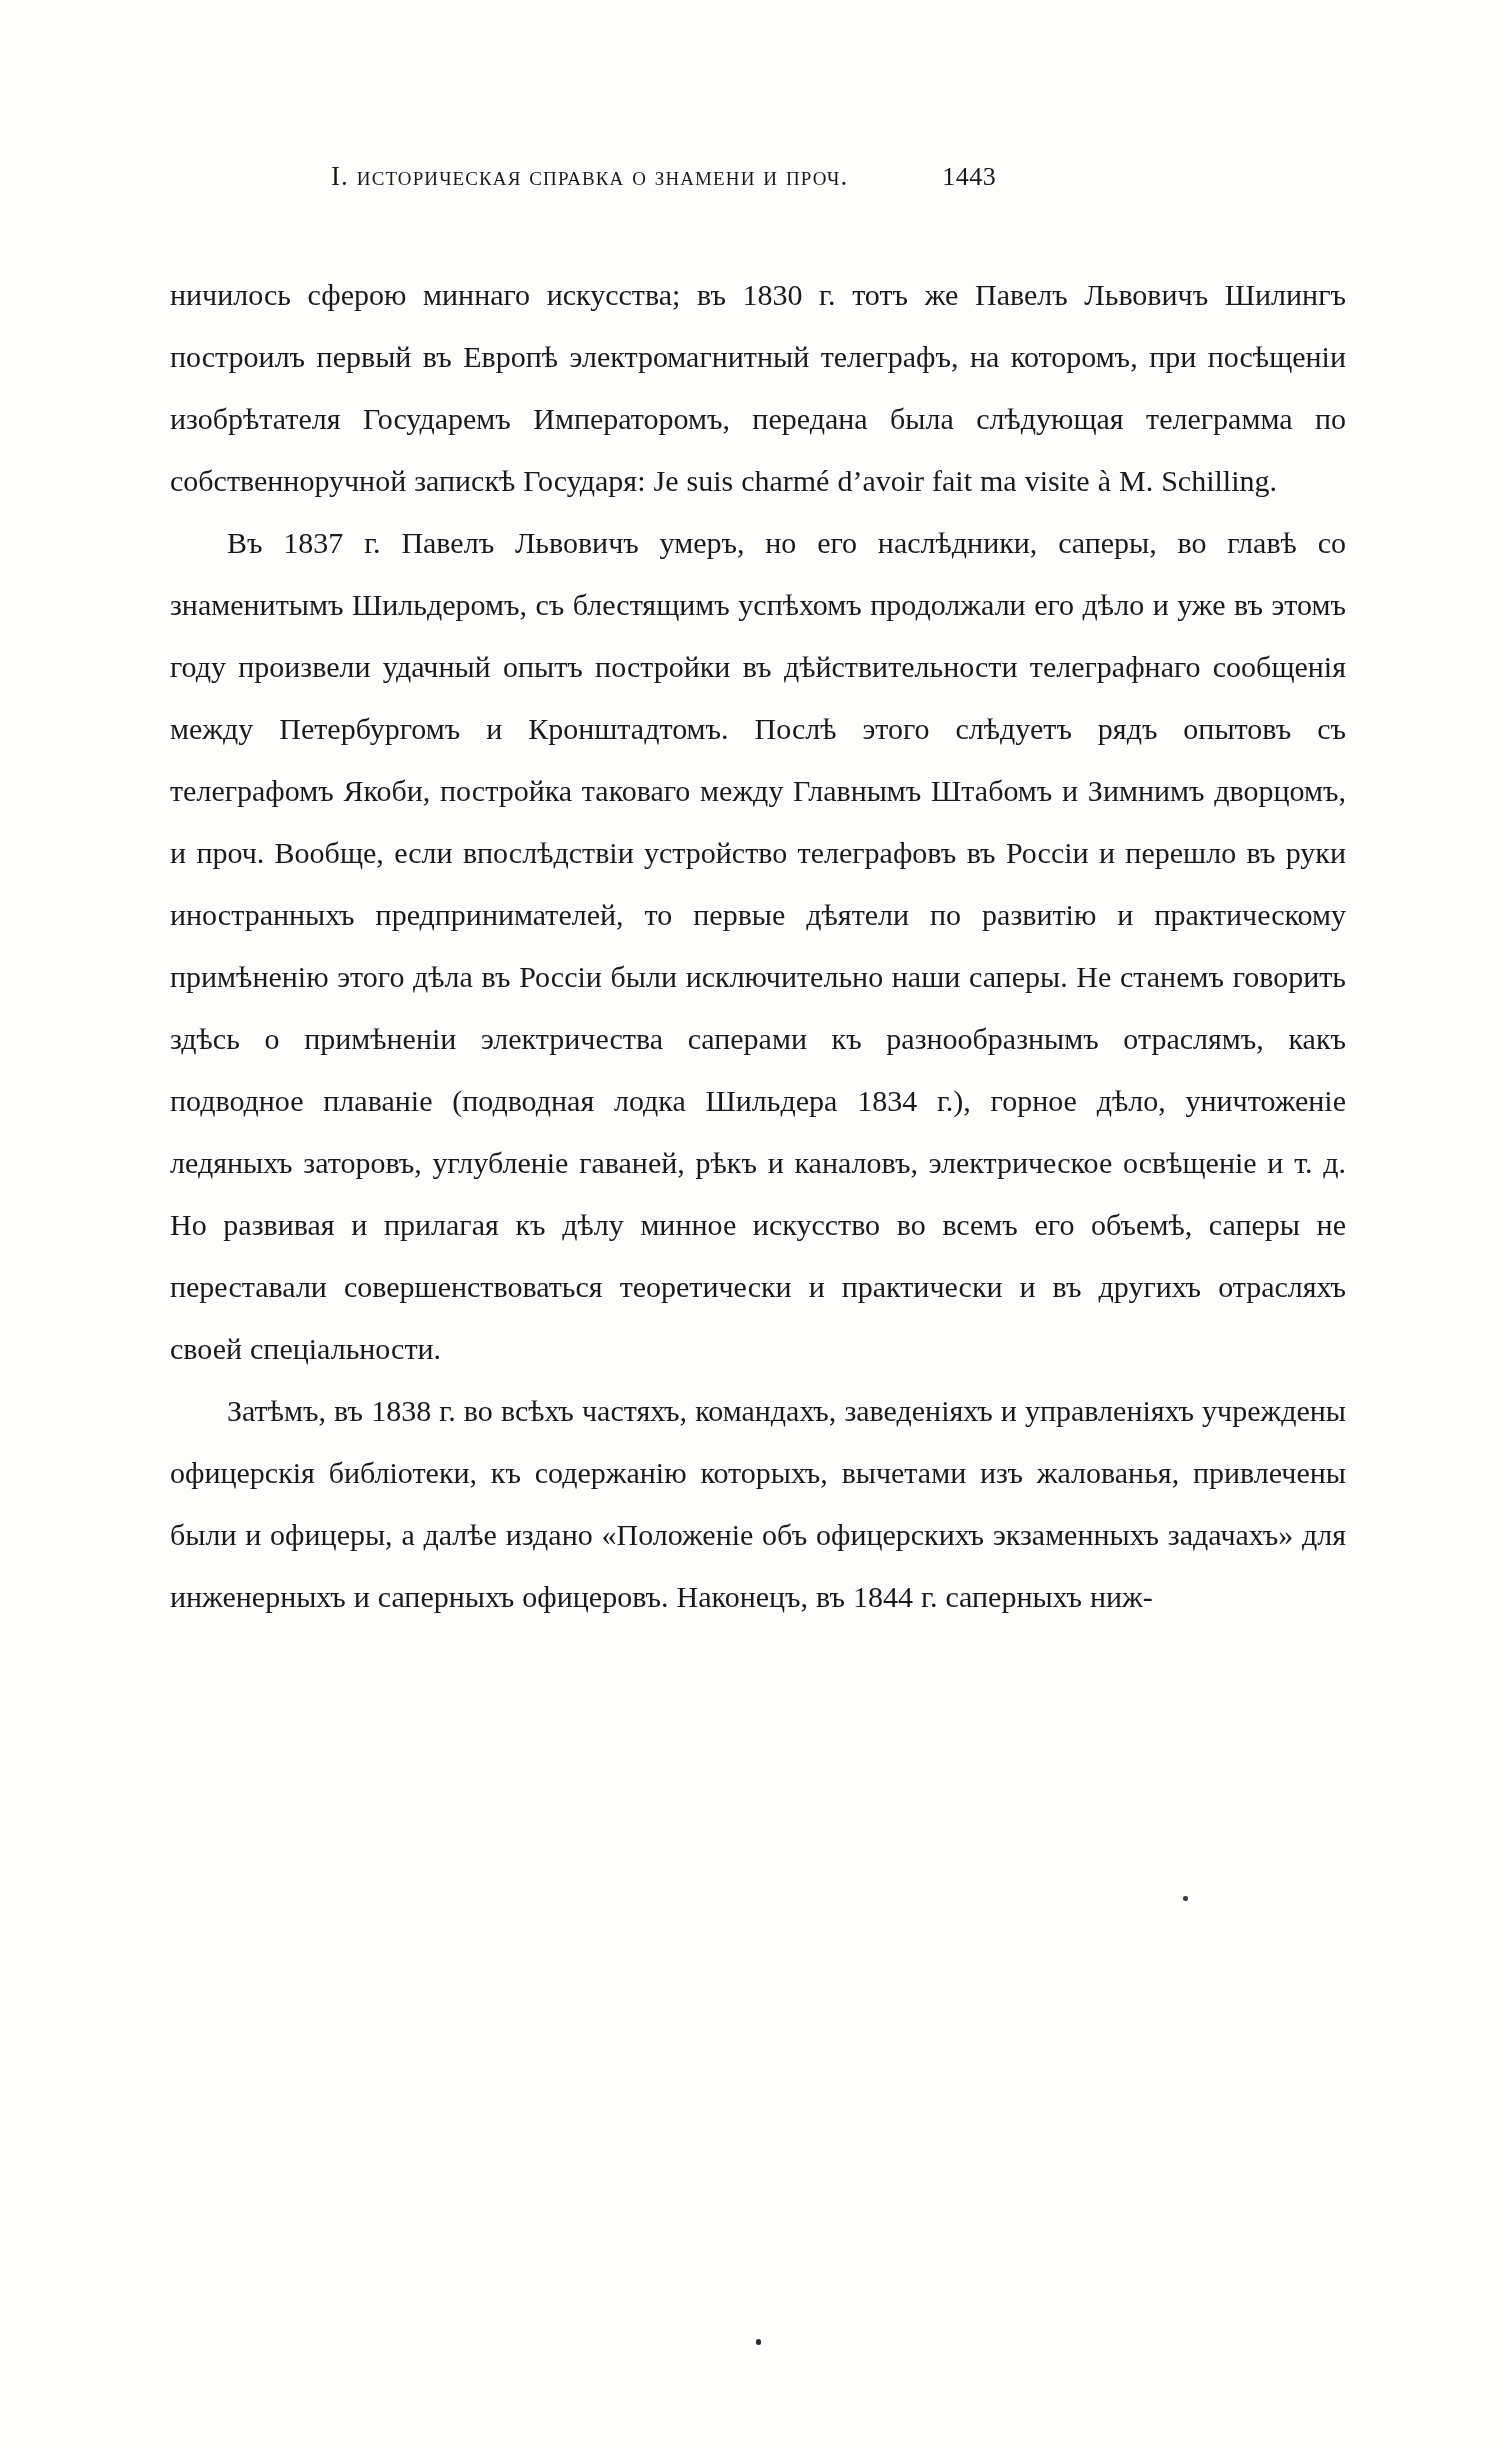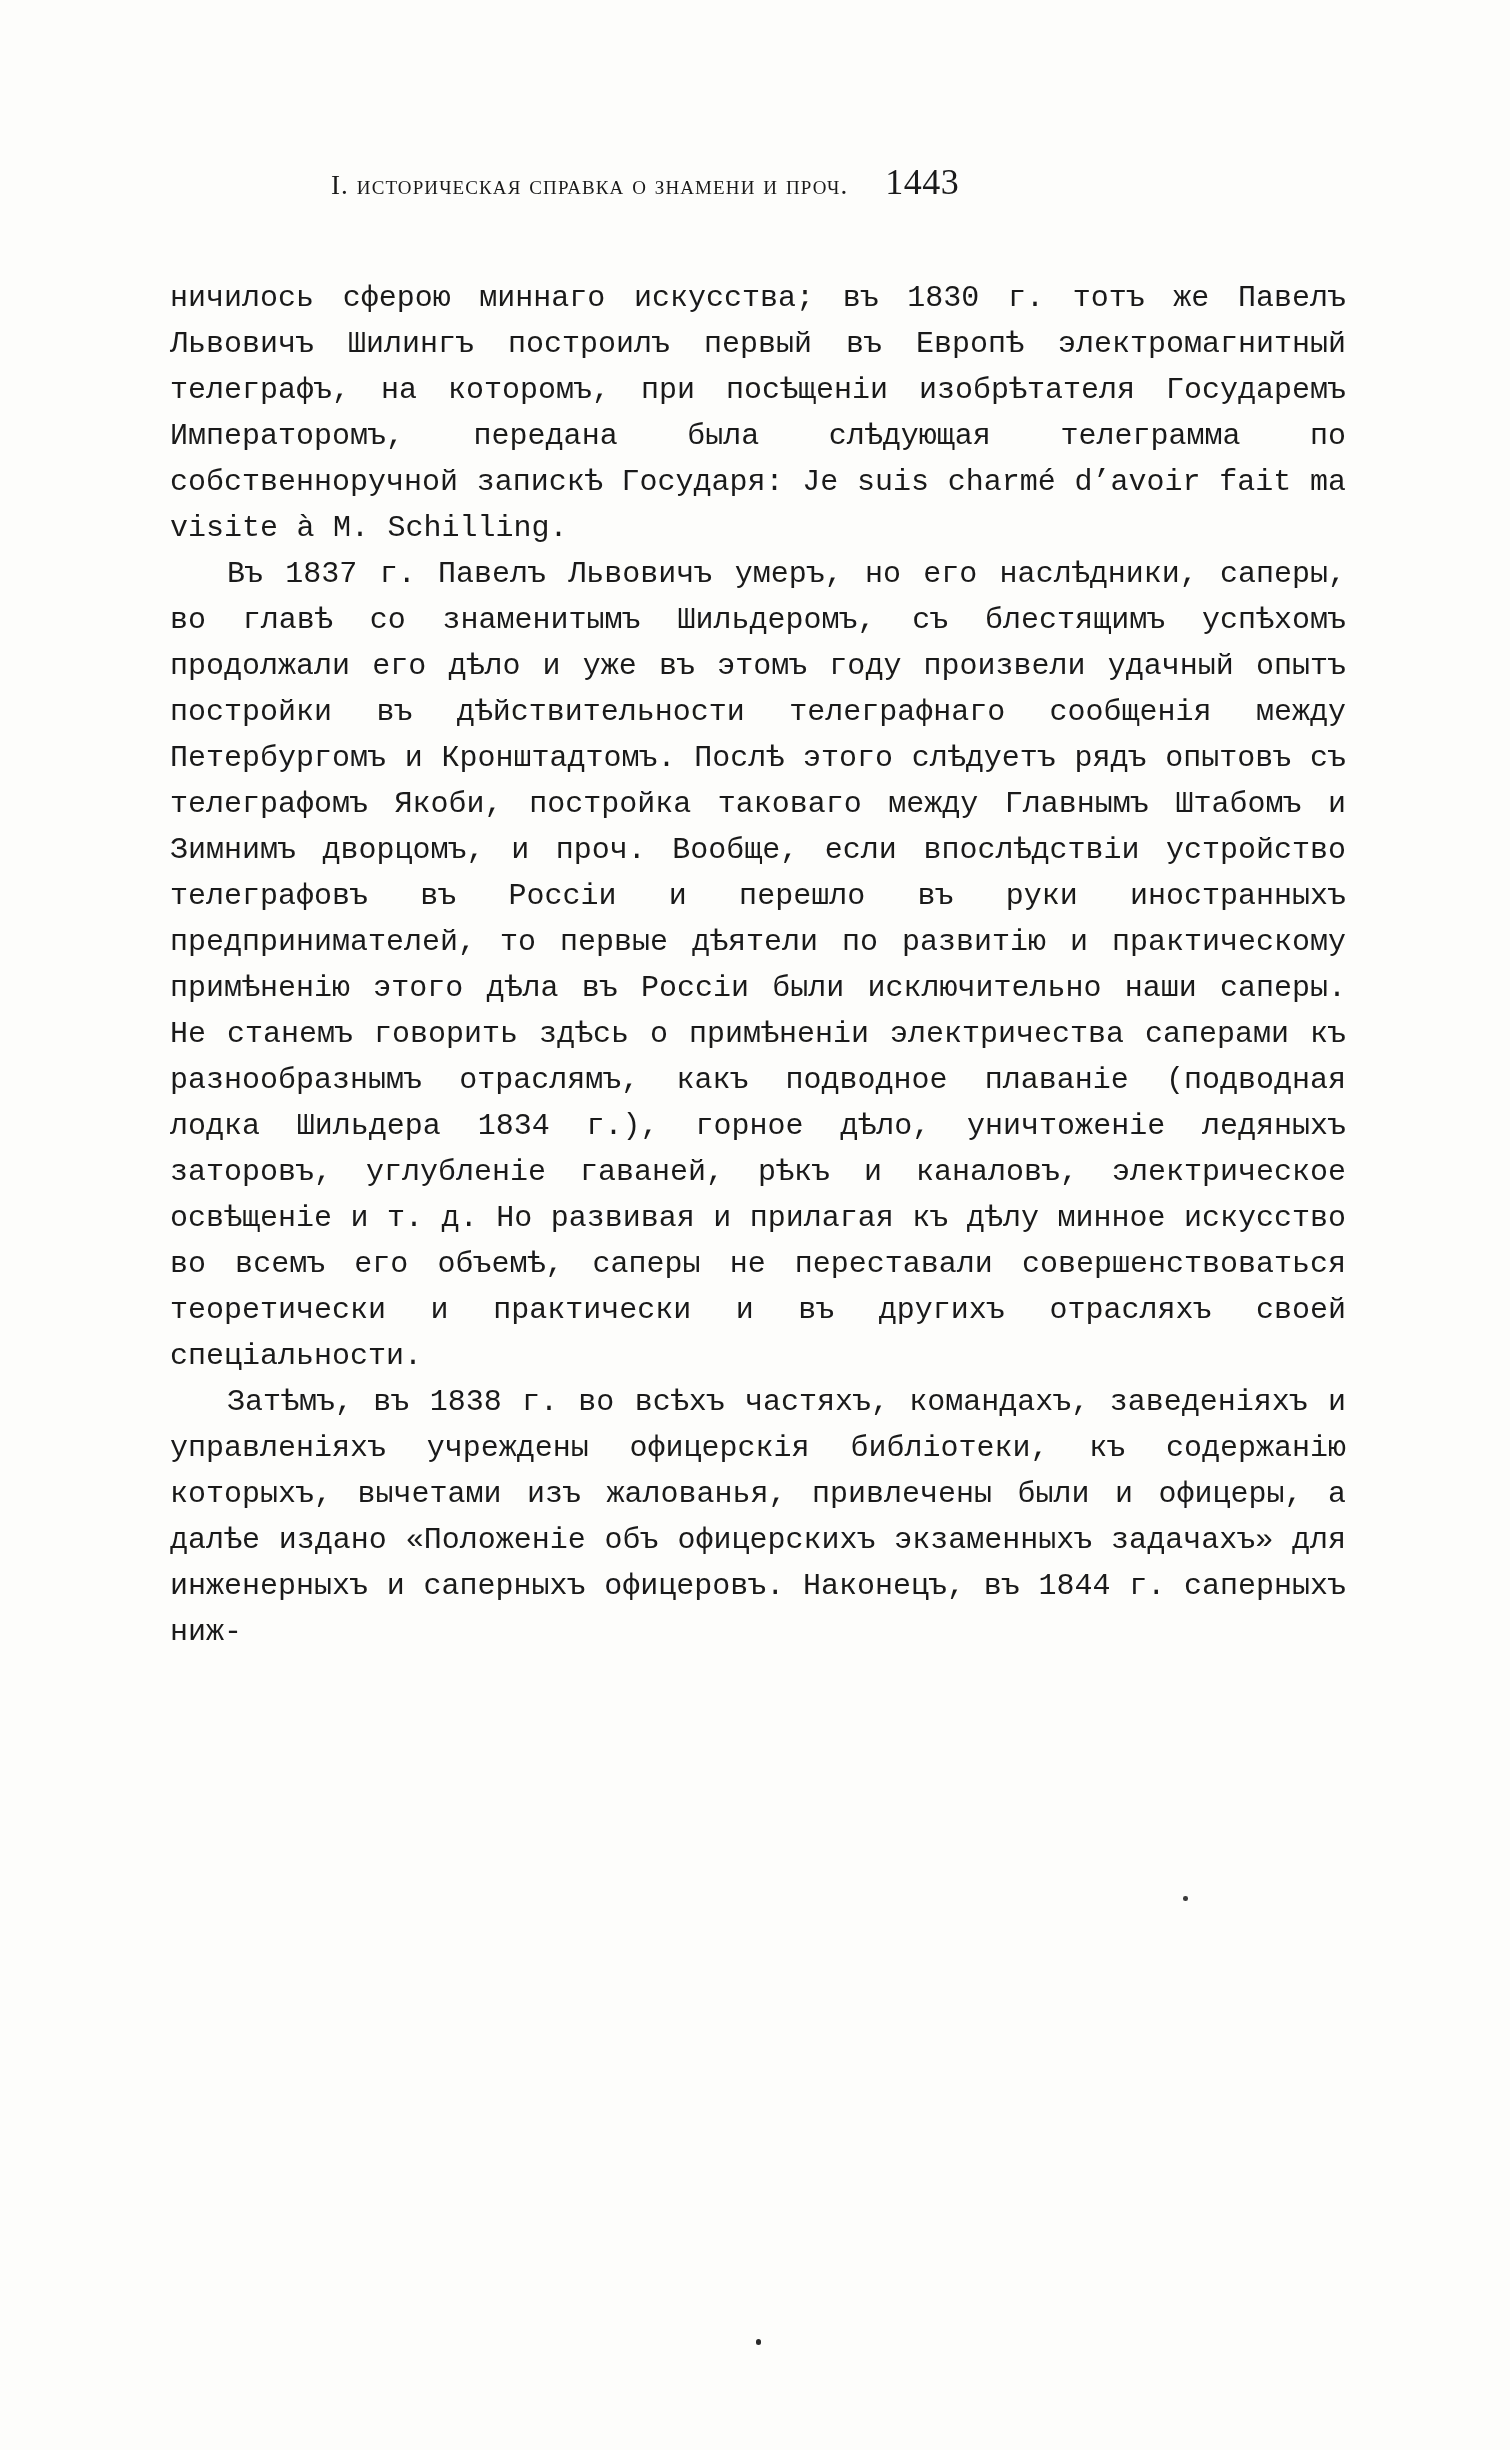--- a/index.html
+++ b/index.html
@@ -43,32 +43,31 @@
     font-variant: small-caps;
     text-transform: lowercase;
     font-size: 27px;
     letter-spacing: 1.1px;
   }
   .running-head .rh-text .lead {
     text-transform: none;
     font-variant: normal;
   }
   .running-head .rh-page {
-    font-size: 36px;
-    margin-left: 37px;
+    font-size: 26px;
+    margin-left: 94px;
     letter-spacing: 0.5px;
   }
   .body-text p {
     margin: 0;
     font-size: 30px;
-    line-height: 46px;
+    line-height: 62px;
     text-align: justify;
     text-indent: 57px;
     word-spacing: 0.5px;
-    font-family: Liberation Mono, monospace;
   }
   .body-text p.noindent {
     text-indent: 0;
   }
   .footer-dot {
     position: absolute;
     left: 50%;
     top: 2339px;
     width: 5.5px;
     height: 5.5px;

